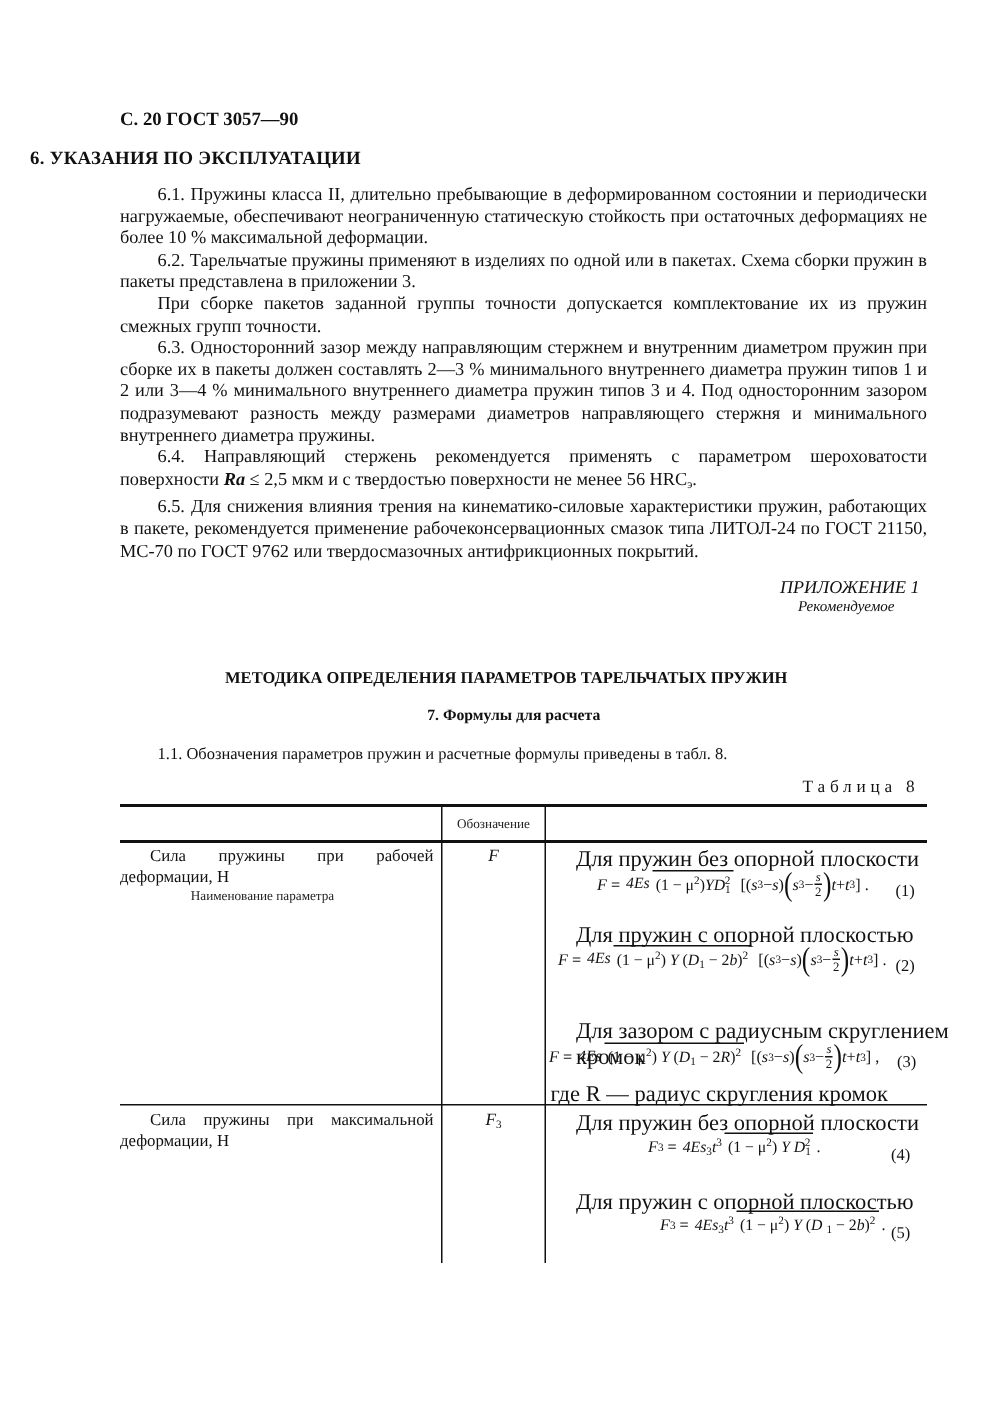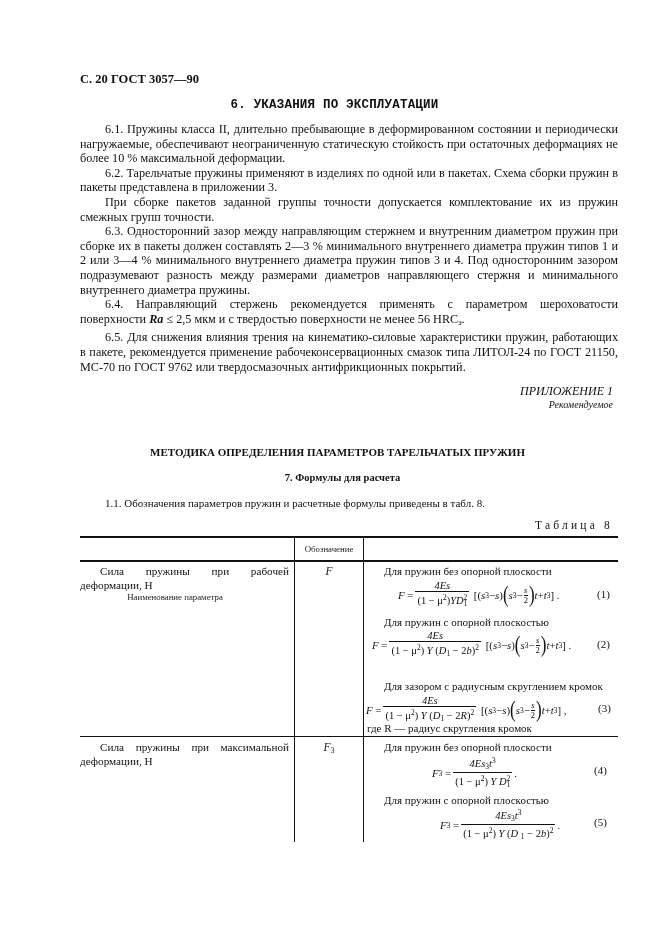--- a/index.html
+++ b/index.html
@@ -7,36 +7,36 @@
     width: 661px; height: 936px; position: relative; overflow: hidden;
     font-family: "Liberation Serif", "DejaVu Serif", serif;
     color: #111111;
   }
   .page { position: absolute; left: 0; top: 0; width: 661px; height: 936px; }
   .abs { position: absolute; }
   .running-head {
     left: 80px; top: 72px; font-weight: bold; font-size: 12.5px;
   }
   .section-title {
-    left: 0; width: 661px; top: 98px; text-align: center;
+    left: 0; width: 661px; top: 98px; text-align: left;
     font-weight: bold; font-size: 12.5px; letter-spacing: 0.2px;
-    padding-left: 8px; box-sizing: border-box; font-family: Liberation Mono, monospace;
+    padding-left: 20px; box-sizing: border-box;
   }
   .body-text {
     left: 80px; width: 538px; top: 122px;
     font-size: 12.2px; line-height: 14.6px; text-align: justify;
   }
   .body-text p { margin: 0; text-indent: 25px; }
   .italic { font-style: italic; font-weight: bold; }
   .sub { font-size: 8px; vertical-align: -2px; }
   .appendix {
     left: 440px; width: 173px; top: 384px; text-align: right;
     font-style: italic; font-size: 12px; line-height: 14px;
   }
-  .appendix .rec { font-size: 10px; display: block; text-align: right; padding-left: 92px; }
+  .appendix .rec { font-size: 10px; display: block; text-align: left; padding-left: 92px; }
   .method-title {
     left: 0; width: 661px; top: 446px; text-align: center;
     font-weight: bold; font-size: 11px; padding-left: 14px; box-sizing: border-box;
   }
   .formulas-title {
     left: 0; width: 661px; top: 472px; text-align: center;
     font-weight: bold; font-size: 10.5px; padding-left: 24px; box-sizing: border-box;
   }
   .intro {
     left: 105px; top: 497px; font-size: 11px;
@@ -45,25 +45,25 @@
     right: 48px; top: 519px; font-size: 11.5px; letter-spacing: 3.2px;
   }
   
   .tbl-line { position: absolute; background: #111; }
   .th {
     position: absolute; font-size: 8.8px; text-align: center; top: 544px;
     color: #222;
   }
   .cell-text { position: absolute; font-size: 11.2px; line-height: 13.5px; text-align: justify; }
   .sym { position: absolute; font-style: italic; font-size: 11.5px; text-align: center; }
-  .cap { position: absolute; font-size: 11px; }
+  .cap { position: absolute; font-size: 15px; }
   .formula {
     position: absolute; font-size: 10.8px; display: flex; align-items: center; white-space: nowrap;
   }
-  .frac { display: inline-flex; flex-direction: column; align-items: center; margin: 0 2px; }
+  .frac { display: inline-flex; flex-direction: row; align-items: center; margin: 0 2px; }
   .frac .num { padding: 0 2px; font-size: 10.5px; line-height: 11px; }
   .frac .den { padding: 0 2px; border-top: 1px solid #111; font-size: 10.5px; line-height: 12px; }
   .sfrac { display: inline-flex; flex-direction: column; align-items: center; font-size: 8.5px; line-height: 9px; margin: 0 1px; }
   .sfrac .den { border-top: 0.8px solid #111; }
   .i { font-style: italic; }
   sup, .sup { font-size: 7.5px; vertical-align: 4px; }
   .s { font-size: 7.5px; vertical-align: -2px; }
   .eqno { position: absolute; font-size: 11px; }
   .big { font-size: 17px; line-height: 14px; transform: scaleY(1.3); display: inline-block; }
 </style>

